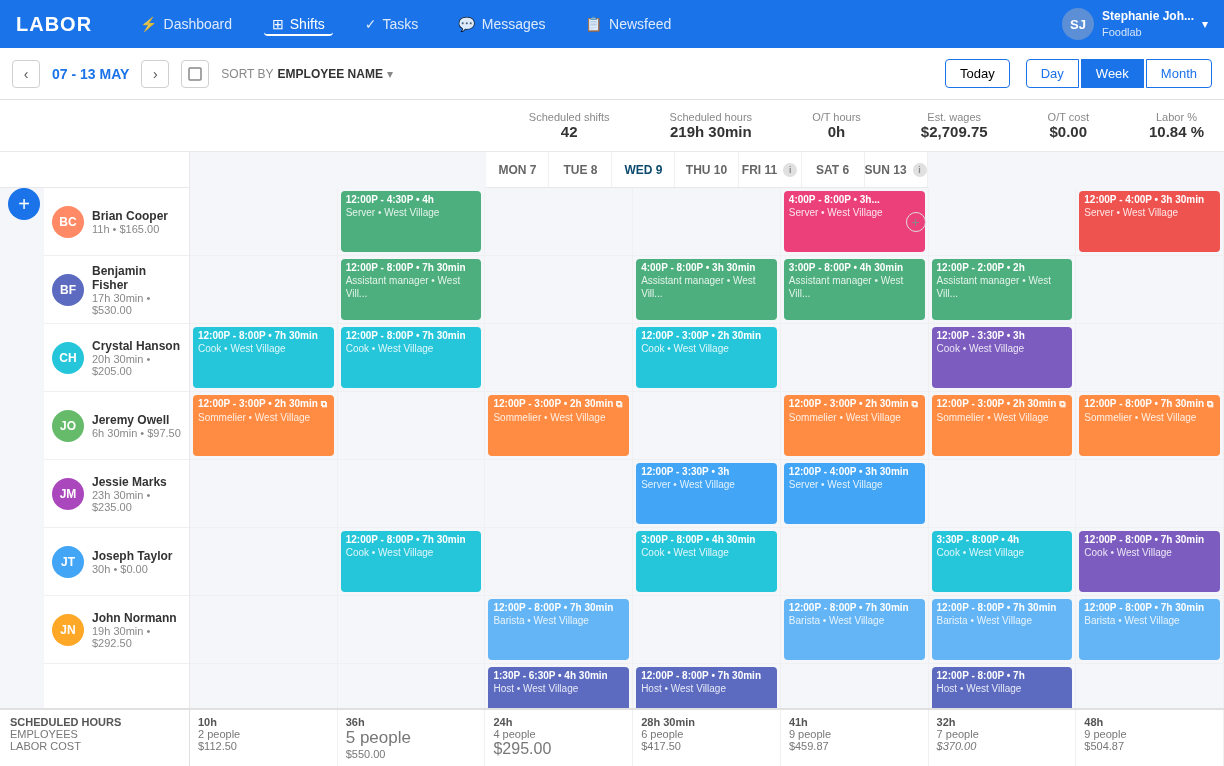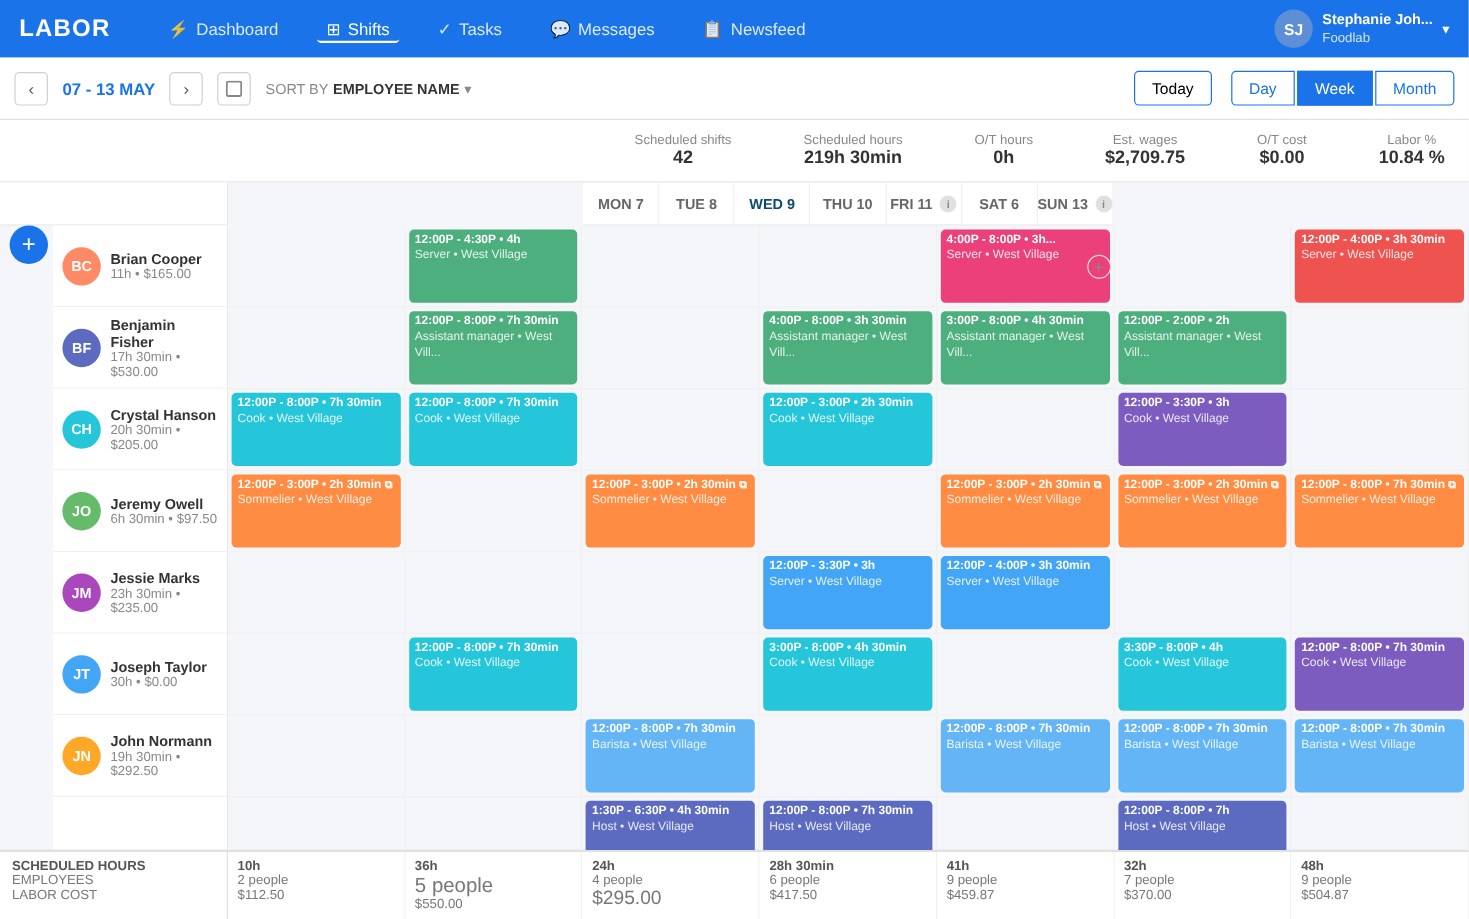--- a/index.html
+++ b/index.html
@@ -616,21 +616,21 @@
 
     <div style="flex:1; border-right:1px solid #f0f0f0; padding:6px 8px; background:white;">
       <div style="font-size:11px; font-weight:700; color:#555;">41h</div>
       <div style="font-size:11px; color:#777;">9 people</div>
       <div style="font-size:11px; color:#777;">$459.87</div>
     </div>
 
     <div style="flex:1; border-right:1px solid #f0f0f0; padding:6px 8px; background:white;">
       <div style="font-size:11px; font-weight:700; color:#555;">32h</div>
       <div style="font-size:11px; color:#777;">7 people</div>
-      <div style="font-size:11px; color:#777;">$370.00</div>
+      <div style="font-size:11px; color:#777;font-style:italic;">$370.00</div>
     </div>
 
     <div style="flex:1; border-right:1px solid #f0f0f0; padding:6px 8px; background:white;">
       <div style="font-size:11px; font-weight:700; color:#555;">48h</div>
       <div style="font-size:11px; color:#777;">9 people</div>
       <div style="font-size:11px; color:#777;">$504.87</div>
     </div>
 
 </div>
 </div>

